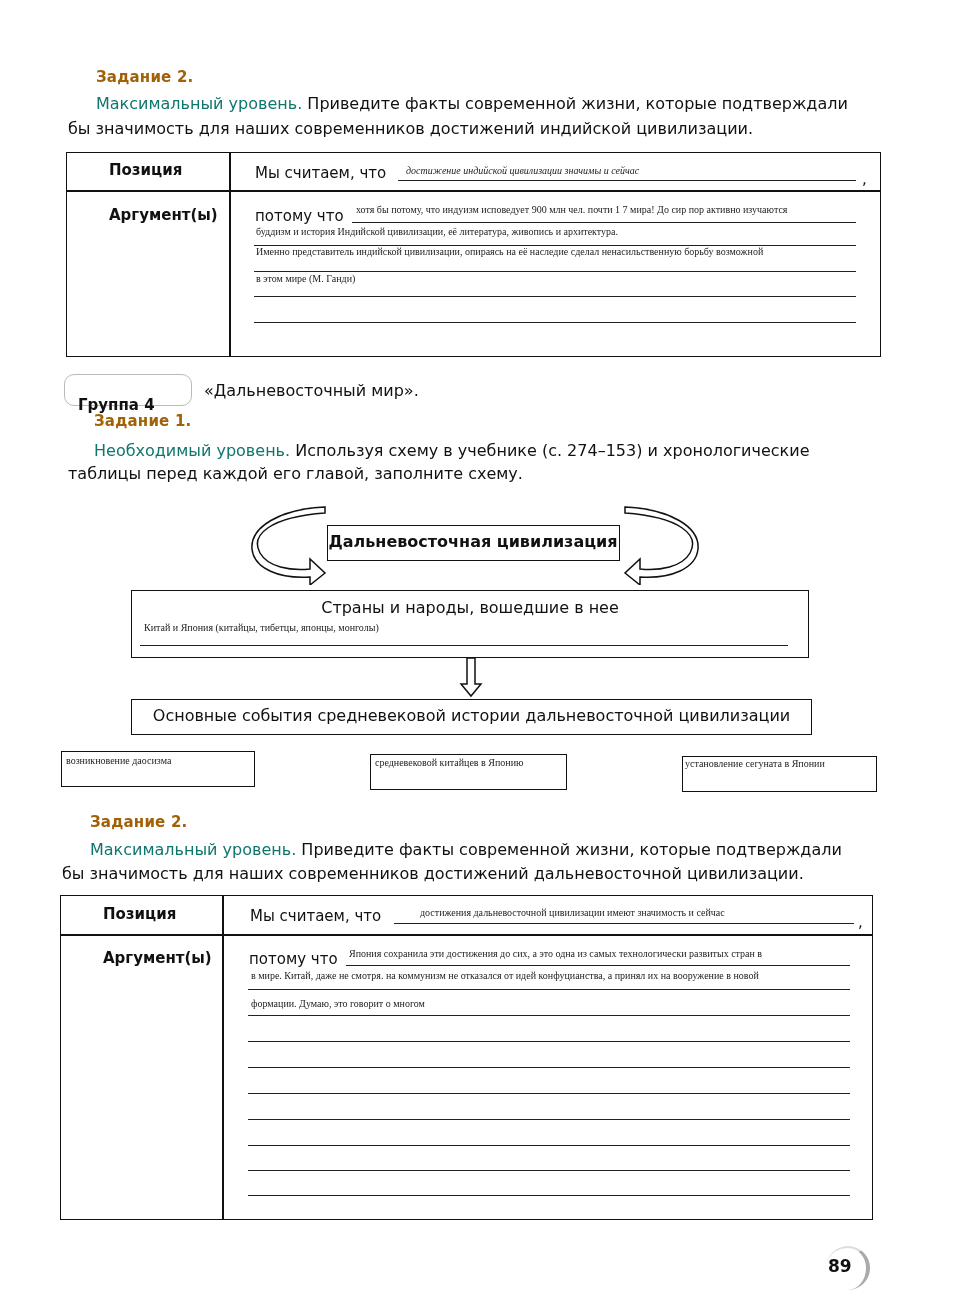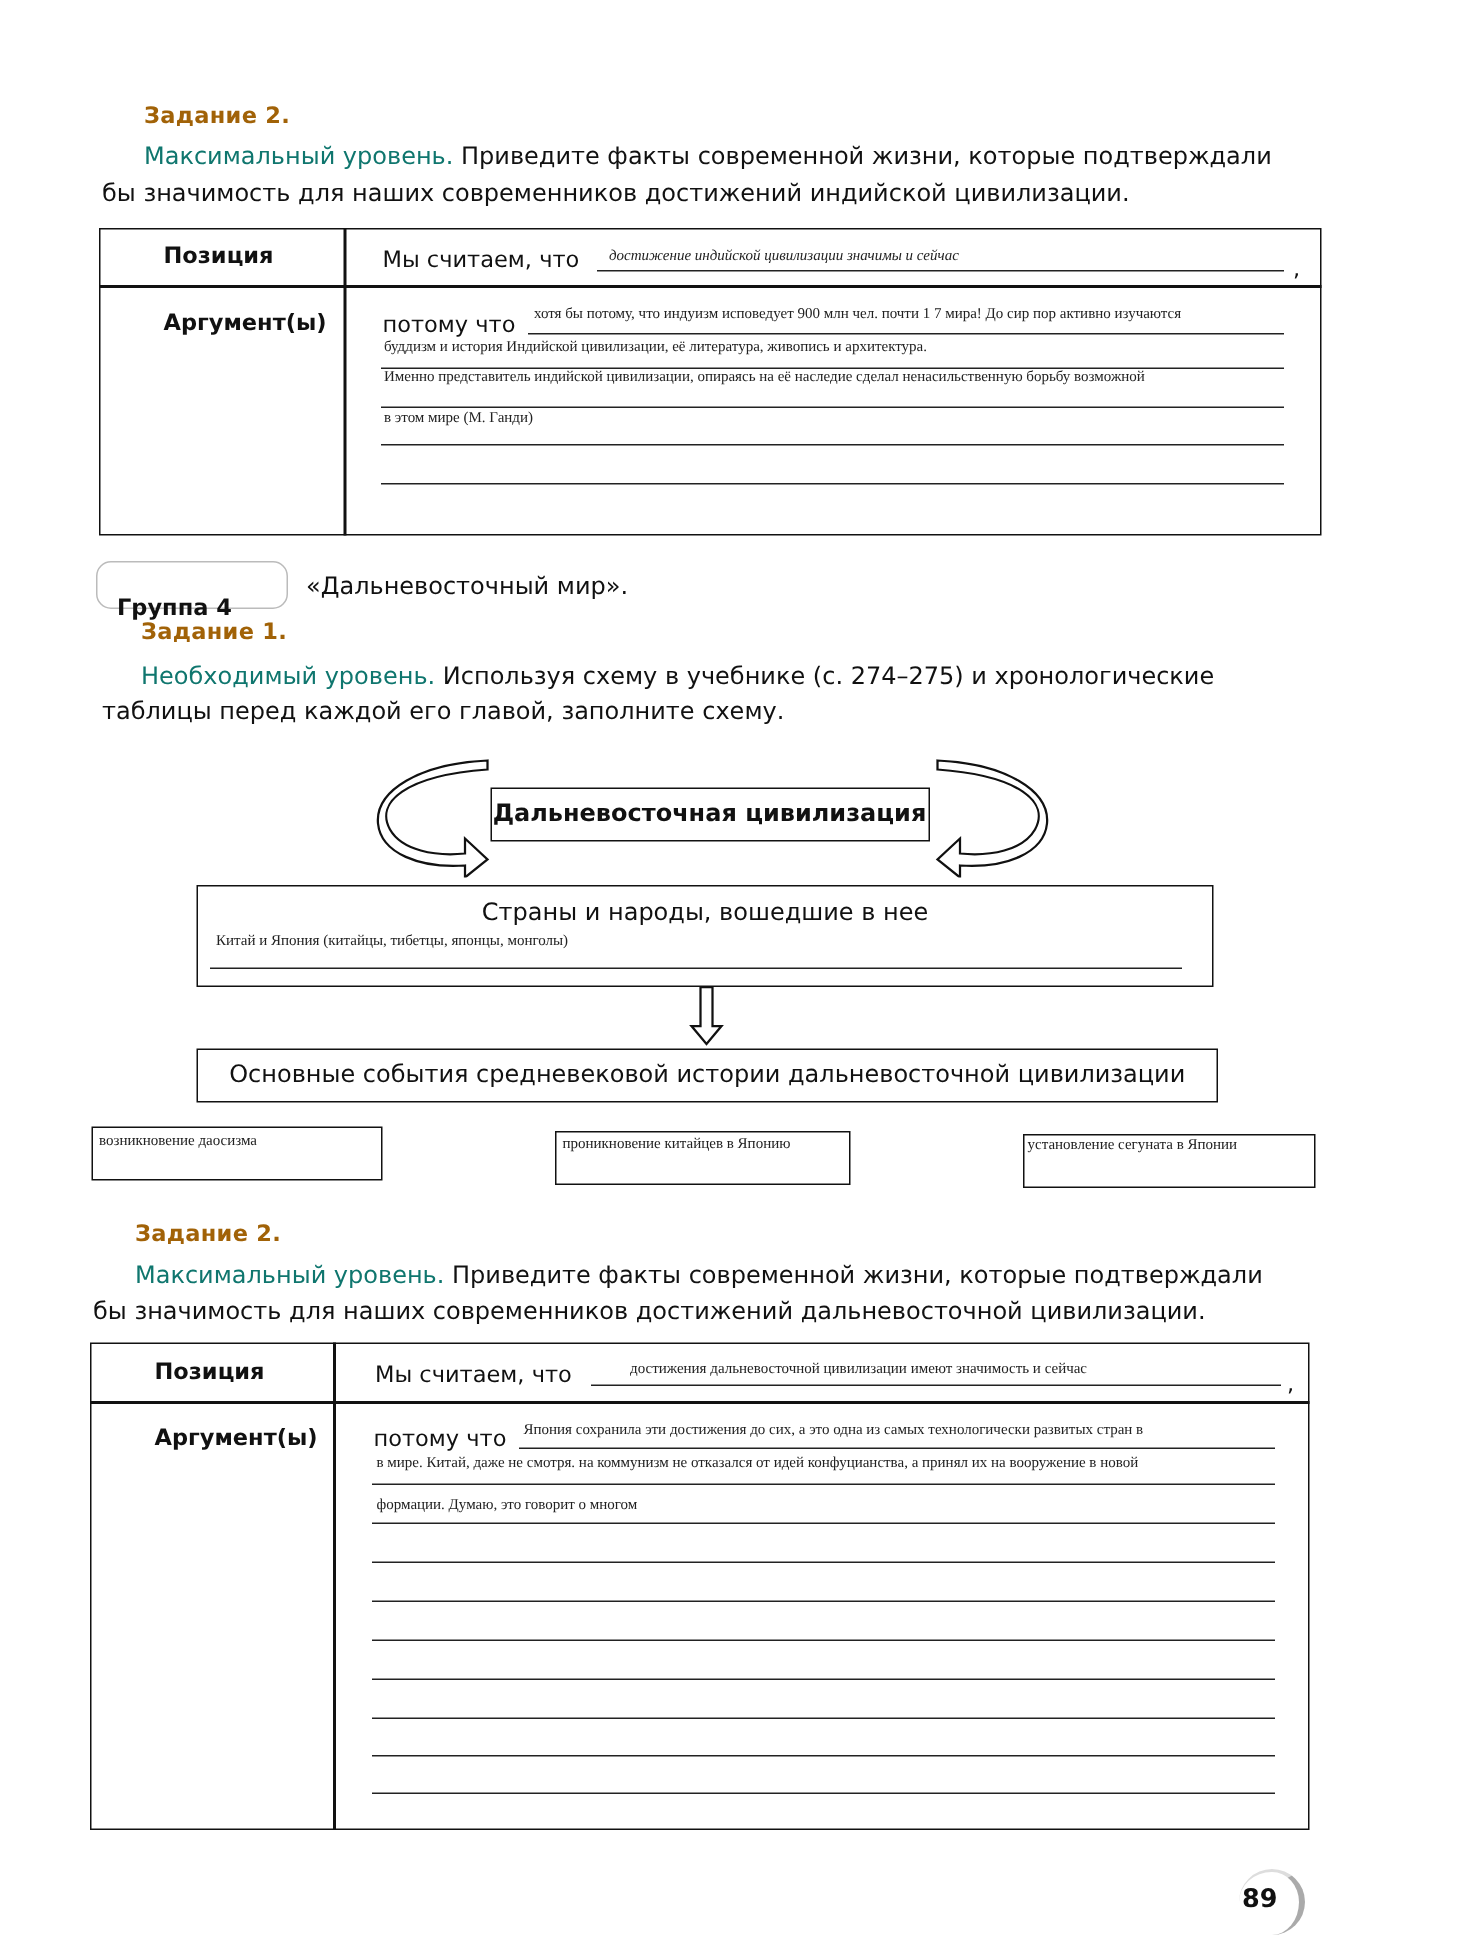--- a/index.html
+++ b/index.html
@@ -48,21 +48,21 @@
 <div class="line" style="left:254px; top:296px; width:602px;"></div>
 <div class="line" style="left:254px; top:322px; width:602px;"></div>
 
 <div class="group-badge" style="left:64px; top:374px; width:128px; height:32px;"></div>
 <div class="abs" style="left:78px; top:380px; font-size:15px; font-weight:bold;margin-top:16px;">Группа 4</div>
 <div class="abs para" style="left:204px; top:379px;">«Дальневосточный мир».</div>
 
 <div class="abs task-title" style="left:94px; top:412px;">Задание 1.</div>
 <div class="abs para" style="left:94px; top:439px; width:800px;">
   <span class="level">Необходимый уровень.</span>
-  <span>Используя схему в учебнике (с. 274–275) и хронологические</span>
+  <span>Используя схему в учебнике (с. 274–153) и хронологические</span>
 </div>
 <div class="abs para" style="left:68px; top:462px; width:820px;">таблицы перед каждой его главой, заполните схему.</div>
 
 <svg class="abs" style="left:250px; top:505px;" width="450" height="80">
 
   <path d="M75,8 C20,12 0,30 10,48 C18,62 40,66 60,64 L60,54 L75,68 L60,80 L60,72 C30,74 4,64 2,44 C0,22 30,4 75,2 Z" fill="#fff" stroke="#111" stroke-width="1.5"></path>
 
   <path d="M375,8 C430,12 450,30 440,48 C432,62 410,66 390,64 L390,54 L375,68 L390,80 L390,72 C420,74 446,64 448,44 C450,22 420,4 375,2 Z" fill="#fff" stroke="#111" stroke-width="1.5"></path>
 </svg>
 <div class="box" style="left:327px; top:525px; width:293px; height:36px;"></div>
@@ -76,21 +76,21 @@
 <svg class="abs" style="left:459px; top:658px;" width="24" height="40">
   <path d="M8,0 L16,0 L16,26 L22,26 L12,38 L2,26 L8,26 Z" fill="#fff" stroke="#111" stroke-width="1.5"></path>
 </svg>
 
 <div class="box" style="left:131px; top:699px; width:681px; height:36px;"></div>
 <div class="abs" style="left:131px; top:706px; width:681px; text-align:center; font-size:16px;">Основные события средневековой истории дальневосточной цивилизации</div>
 
 <div class="box" style="left:61px; top:751px; width:194px; height:36px;"></div>
 <div class="abs hand" style="left:66px; top:755px;">возникновение даосизма</div>
 <div class="box" style="left:370px; top:754px; width:197px; height:36px;"></div>
-<div class="abs hand" style="left:375px; top:757px;">проникновение китайцев в Японию</div>
+<div class="abs hand" style="left:375px; top:757px;">средневековой китайцев в Японию</div>
 <div class="box" style="left:682px; top:756px; width:195px; height:36px;"></div>
 <div class="abs hand" style="left:685px; top:758px;">установление сегуната в Японии</div>
 
 <div class="abs task-title" style="left:90px; top:813px;">Задание 2.</div>
 <div class="abs para" style="left:90px; top:838px; width:800px;">
   <span class="level">Максимальный уровень.</span>
   <span>Приведите факты современной жизни, которые подтверждали</span>
 </div>
 <div class="abs para" style="left:62px; top:862px; width:830px;">бы значимость для наших современников достижений дальневосточной цивилизации.</div>
 

